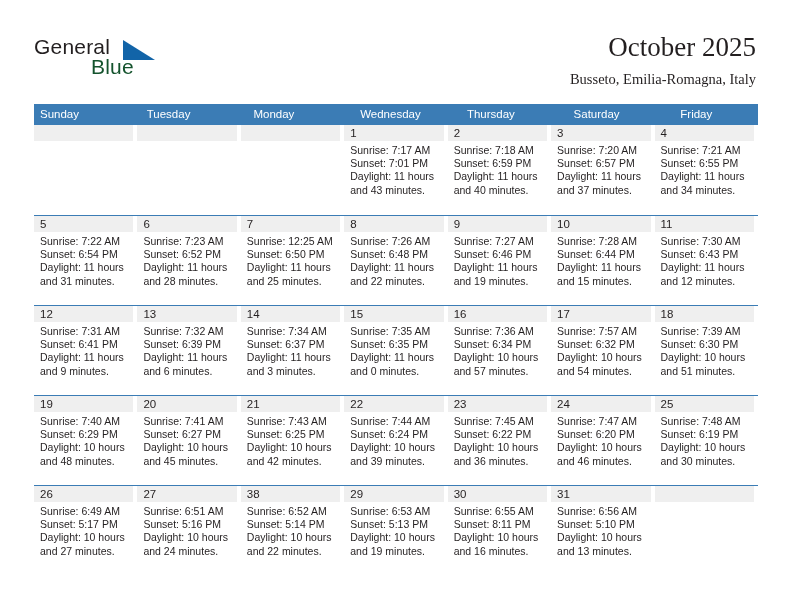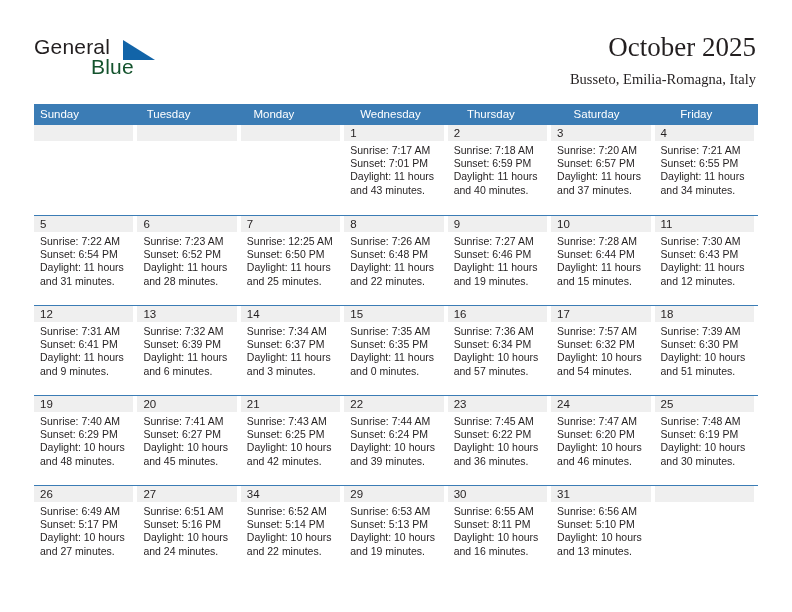--- a/index.html
+++ b/index.html
@@ -433,21 +433,21 @@
           <div class="day">
             <div class="day-head">27</div>
             <div class="day-body">
               <div>Sunrise: 6:51 AM</div>
               <div>Sunset: 5:16 PM</div>
               <div>Daylight: 10 hours</div>
               <div>and 24 minutes.</div>
             </div>
           </div>
           <div class="day">
-            <div class="day-head">34</div>
+            <div class="day-head">38</div>
             <div class="day-body">
               <div>Sunrise: 6:52 AM</div>
               <div>Sunset: 5:14 PM</div>
               <div>Daylight: 10 hours</div>
               <div>and 22 minutes.</div>
             </div>
           </div>
           <div class="day">
             <div class="day-head">29</div>
             <div class="day-body">

